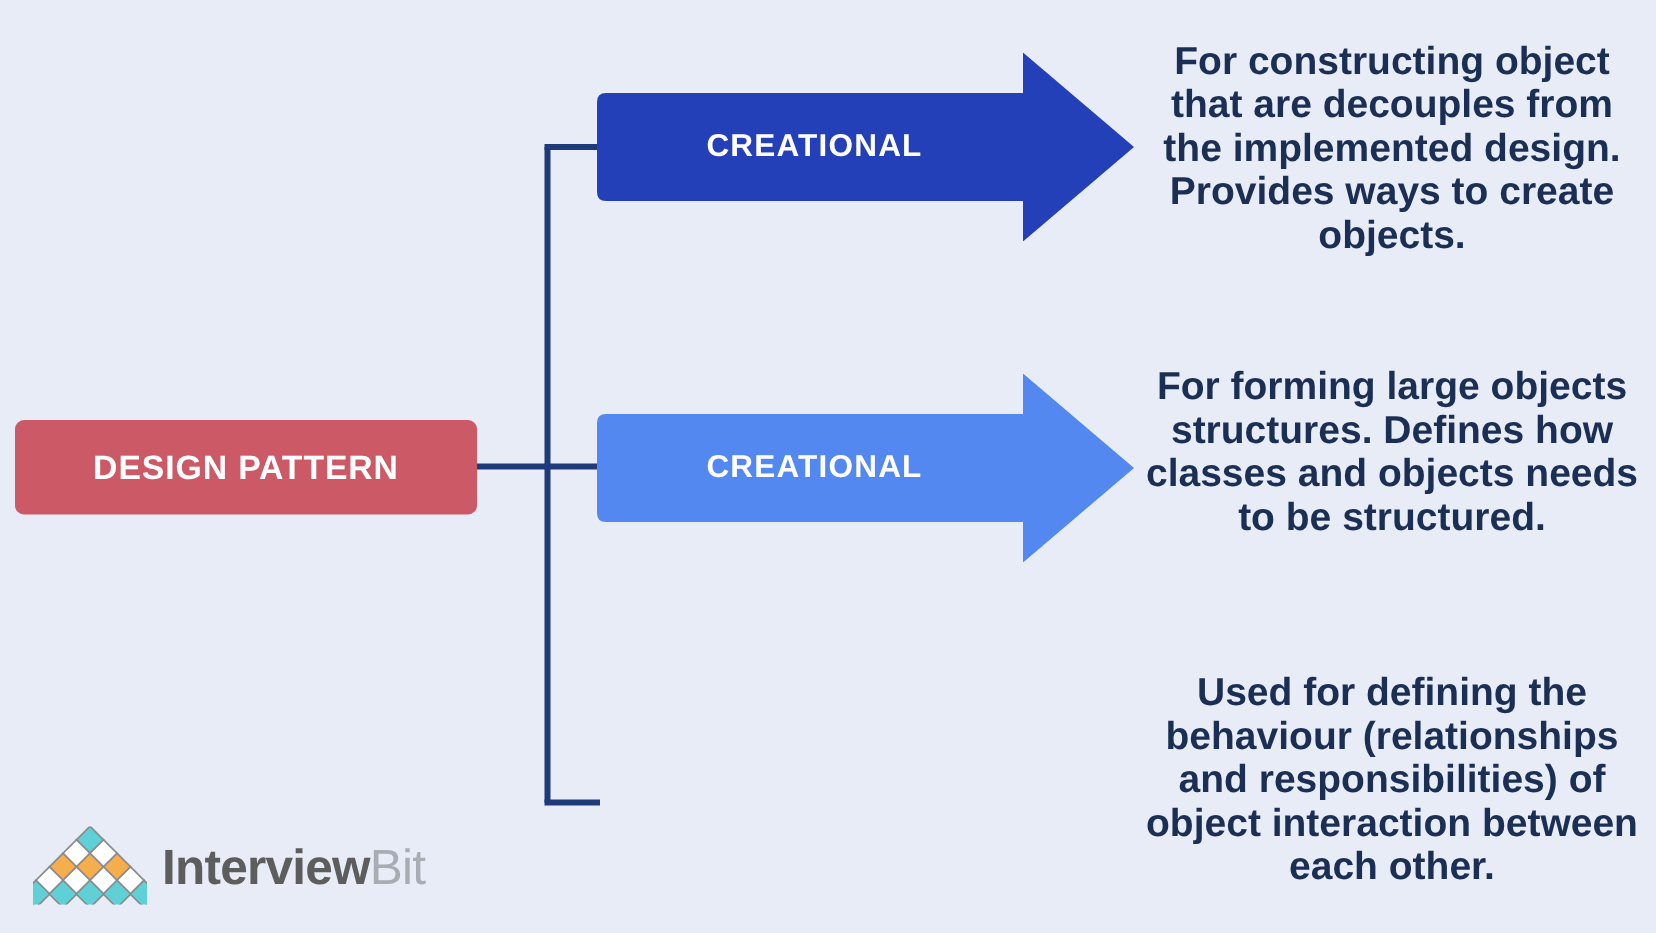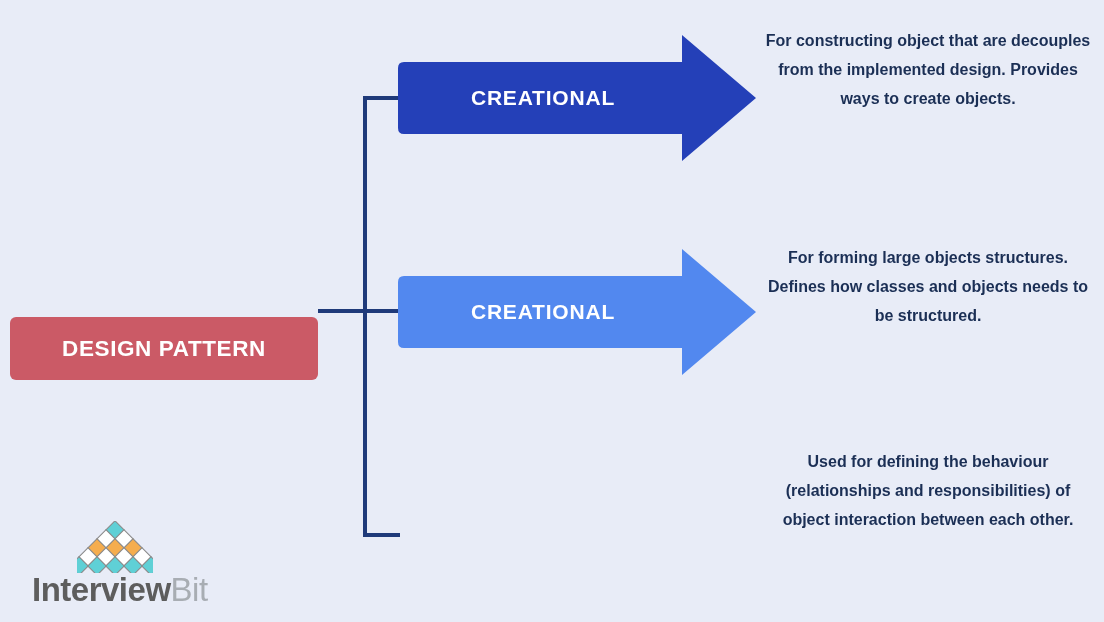--- a/index.html
+++ b/index.html
@@ -35,21 +35,20 @@
     position: absolute;
     left: 10px;
     top: 280px;
     width: 308px;
     height: 63px;
     background: #cb5a66;
     border-radius: 6px;
     display: flex;
     align-items: center;
     justify-content: center;
-    margin-top: 37px;
   }
   .root-label {
     color: #ffffff;
     font-size: 22.5px;
     font-weight: bold;
     letter-spacing: 0.6px;
     text-align: center;
   }
 
   
@@ -87,37 +86,36 @@
   #arrow-structural { top: 249px; }
   #arrow-behavioral { top: 472px; }
 
   
   .desc {
     position: absolute;
     left: 762px;
     width: 332px;
     text-align: center;
     color: #1b2f55;
-    font-size: 16px;
+    font-size: 26px;
     font-weight: bold;
     line-height: 29px;
   }
   #desc-creational { top: 26px; }
   #desc-structural { top: 243px; }
   #desc-behavioral { top: 447px; }
 
   
   .logo {
     position: absolute;
     left: 22px;
-    top: 521px;
+    top: 548px;
     height: 58px;
     display: flex;
     align-items: center;
-    flex-direction: column;
   }
   .logo-mark {
     width: 76px;
     height: 52px;
     flex: 0 0 auto;
   }
   .logo-text {
     margin-left: 10px;
     font-size: 33px;
     line-height: 1;

